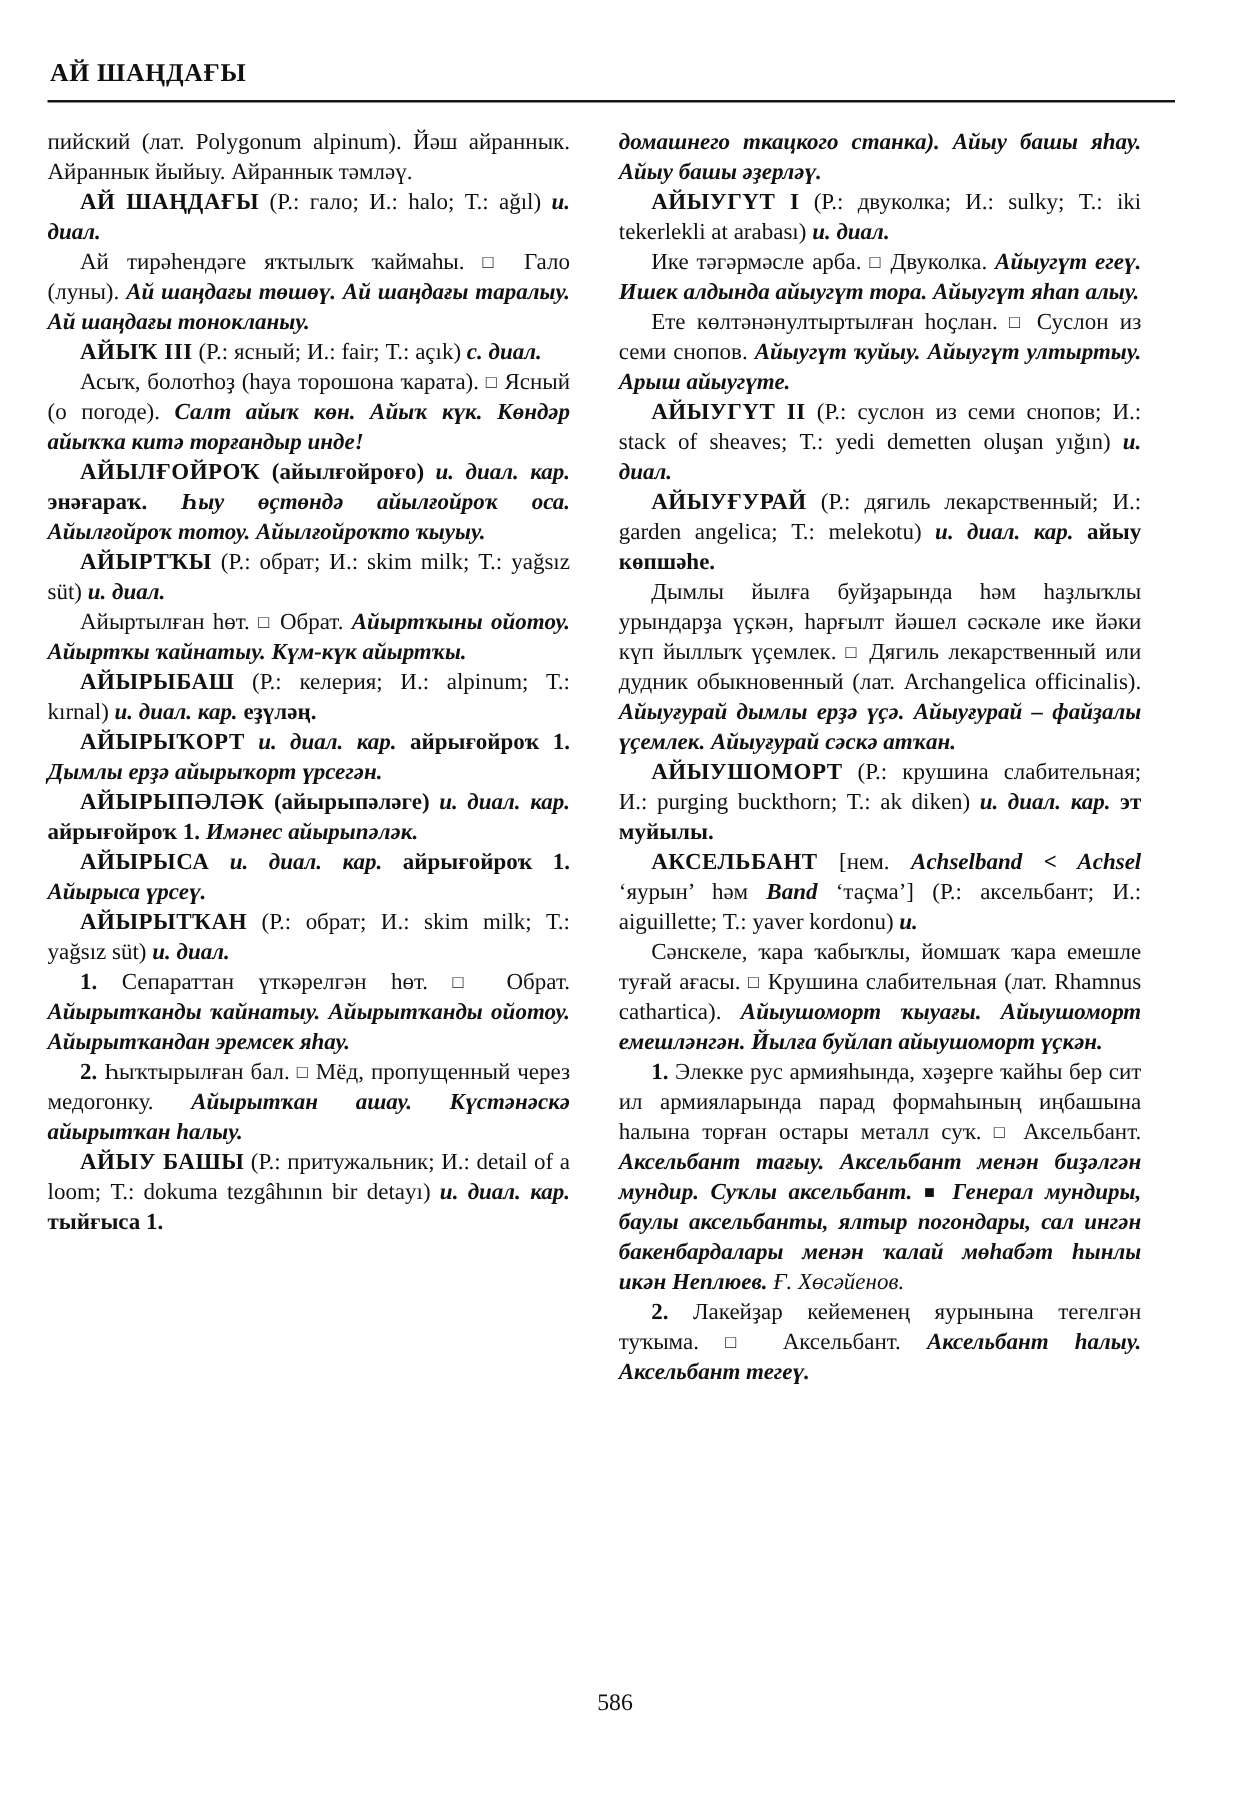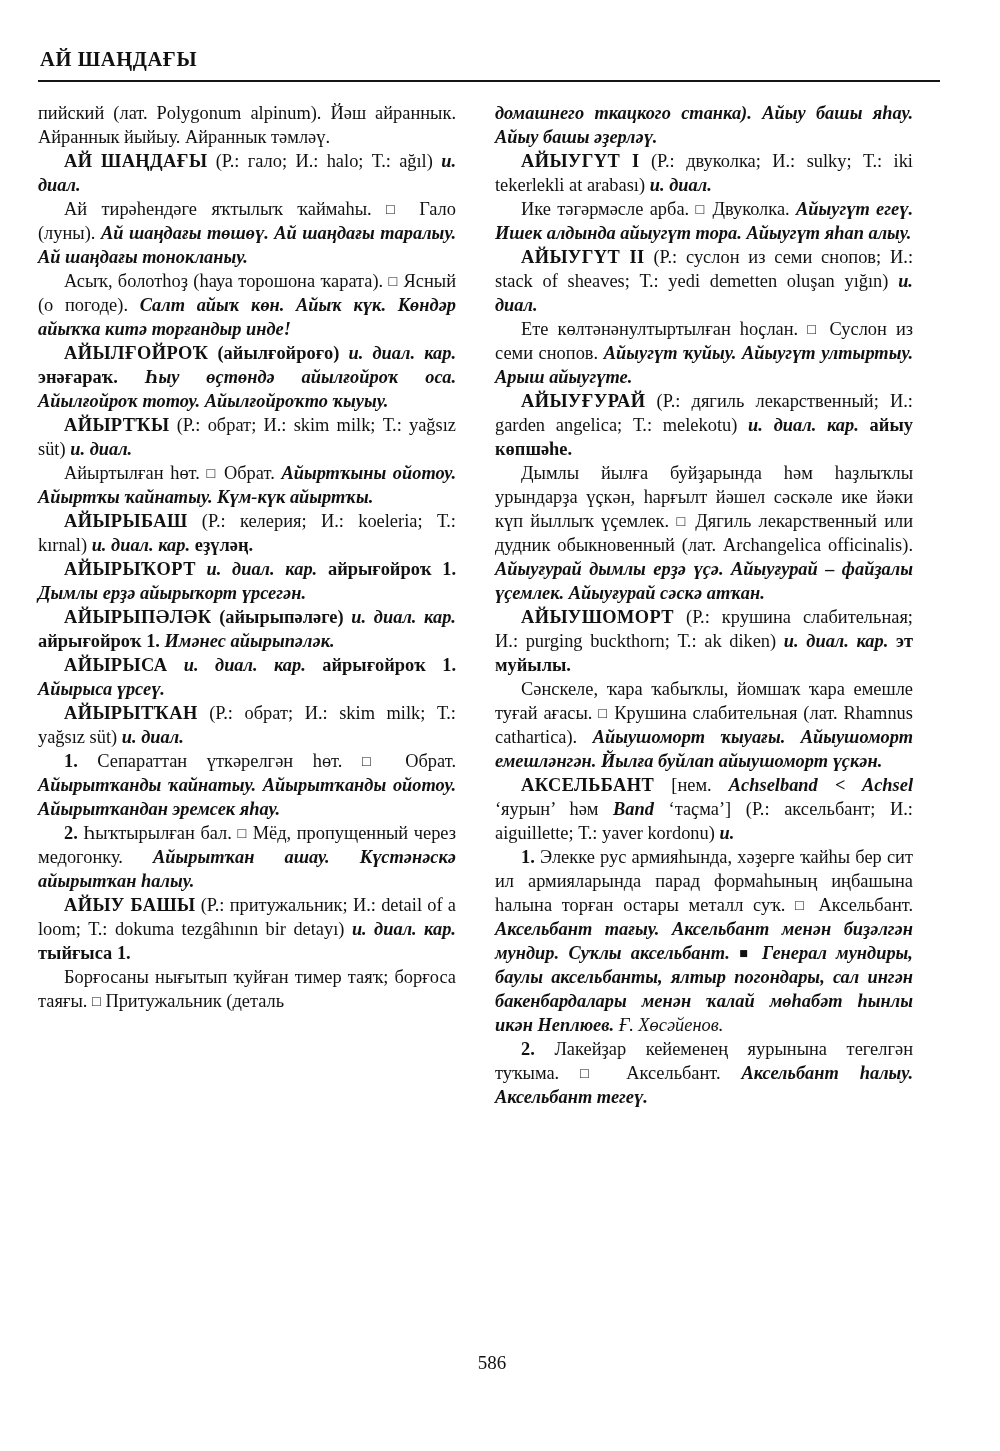--- a/index.html
+++ b/index.html
@@ -85,71 +85,71 @@
   <div class="columns">
 
     <div class="col">
 
       <p class="ent"><span>пийский (лат. Polygonum alpinum). Йәш айраннык. Айраннык йыйыу. Айраннык тәмләү.</span></p>
 
       <p class="ent ind"><b class="hw">АЙ ШАҢДАҒЫ</b> (<span>Р.:</span> <span>гало</span>; <span>И.:</span> <span>halo</span>; <span>Т.:</span> <span>ağıl</span>) <i>и. диал.</i></p>
 
       <p class="ent ind"><span>Ай тирәһендәге яҡтылыҡ ҡаймаһы.</span> <span class="sq"></span> <span>Гало (луны).</span> <i>Ай шаңдағы төшөү. Ай шаңдағы таралыу. Ай шаңдағы тонокланыу.</i></p>
 
+      <p class="ent ind"><b class="hw">АЙЫҠ III</b> (<span>Р.:</span> <span>ясный</span>; <span>И.:</span> <span>fair</span>; <span>Т.:</span> <span>açık</span>) <i>с. диал.</i></p>
 
       <p class="ent ind"><span>Асыҡ, болотһоҙ (һауа торошона ҡарата).</span> <span class="sq"></span> <span>Ясный (о погоде).</span> <i>Салт айыҡ көн. Айыҡ күк. Көндәр айыҡҡа китә торғандыр инде!</i></p>
 
       <p class="ent ind"><b class="hw">АЙЫЛҒОЙРОҠ</b> <b>(айылғойроғо)</b> <i>и. диал. кар.</i> <b>энәғараҡ.</b> <i>Һыу өҫтөндә айылғойроҡ оса. Айылғойроҡ тотоу. Айылғойроҡто ҡыуыу.</i></p>
 
       <p class="ent ind"><b class="hw">АЙЫРТҠЫ</b> (<span>Р.:</span> <span>обрат</span>; <span>И.:</span> <span>skim milk</span>; <span>Т.:</span> <span>yağsız süt</span>) <i>и. диал.</i></p>
 
       <p class="ent ind"><span>Айыртылған һөт.</span> <span class="sq"></span> <span>Обрат.</span> <i>Айыртҡыны ойотоу. Айыртҡы ҡайнатыу. Күм-күк айыртҡы.</i></p>
 
-      <p class="ent ind"><b class="hw">АЙЫРЫБАШ</b> (<span>Р.:</span> <span>келерия</span>; <span>И.:</span> <span>koeleria</span>; <span>Т.:</span> <span>kırnal</span>) <i>и. диал. кар.</i> <b>еҙүләң.</b></p>
+      <p class="ent ind"><b class="hw">АЙЫРЫБАШ</b> (<span>Р.:</span> <span>келерия</span>; <span>И.:</span> <span>alpinum</span>; <span>Т.:</span> <span>kırnal</span>) <i>и. диал. кар.</i> <b>еҙүләң.</b></p>
 
 
       <p class="ent ind"><b class="hw">АЙЫРЫҠОРТ</b> <i>и. диал. кар.</i> <b>айрығойроҡ 1.</b> <i>Дымлы ерҙә айырыҡорт үрсегән.</i></p>
 
       <p class="ent ind"><b class="hw">АЙЫРЫПӘЛӘК</b> <b>(айырыпәләге)</b> <i>и. диал. кар.</i> <b>айрығойроҡ 1.</b> <i>Имәнес айырыпәләк.</i></p>
 
       <p class="ent ind"><b class="hw">АЙЫРЫСА</b> <i>и. диал. кар.</i> <b>айрығойроҡ 1.</b> <i>Айырыса үрсеү.</i></p>
 
       <p class="ent ind"><b class="hw">АЙЫРЫТҠАН</b> (<span>Р.:</span> <span>обрат</span>; <span>И.:</span> <span>skim milk</span>; <span>Т.:</span> <span>yağsız süt</span>) <i>и. диал.</i></p>
 
       <p class="ent ind"><b class="num">1.</b> <span>Сепараттан үткәрелгән һөт.</span> <span class="sq"></span> <span>Обрат.</span> <i>Айырытҡанды ҡайнатыу. Айырытҡанды ойотоу. Айырытҡандан эремсек яһау.</i></p>
 
       <p class="ent ind"><b class="num">2.</b> <span>Һыҡтырылған бал.</span> <span class="sq"></span> <span>Мёд, пропущенный через медогонку.</span> <i>Айырытҡан ашау. Күстәнәскә айырытҡан һалыу.</i></p>
 
       <p class="ent ind"><b class="hw">АЙЫУ БАШЫ</b> (<span>Р.:</span> <span>притужальник</span>; <span>И.:</span> <span>detail of a loom</span>; <span>Т.:</span> <span>dokuma tezgâhının bir detayı</span>) <i>и. диал. кар.</i> <b>тыйғыса 1.</b></p>
 
-      <p class="ent ind"><span>Борғосаны нығытып ҡуйған тимер таяҡ; борғоса таяғы.</span> <span class="sq"></span> <span style="font-style:normal">Притужальник (деталь</span></p>
 
     </div>
 
     <div class="col">
 
       <p class="ent"><i>домашнего ткацкого станка). Айыу башы яһау. Айыу башы әҙерләү.</i></p>
 
       <p class="ent ind"><b class="hw">АЙЫУГҮТ I</b> (<span>Р.:</span> <span>двуколка</span>; <span>И.:</span> <span>sulky</span>; <span>Т.:</span> <span>iki tekerlekli at arabası</span>) <i>и. диал.</i></p>
 
       <p class="ent ind"><span>Ике тәгәрмәсле арба.</span> <span class="sq"></span> <span>Двуколка.</span> <i>Айыугүт егеү. Ишек алдында айыугүт тора. Айыугүт яһап алыу.</i></p>
 
+      <p class="ent ind"><span>Ете көлтәнәнултыртылған һоҫлан.</span> <span class="sq"></span> <span>Суслон из семи снопов.</span> <i>Айыугүт ҡуйыу. Айыугүт ултыртыу. Арыш айыугүте.</i></p>
+
       <p class="ent ind"><b class="hw">АЙЫУГҮТ II</b> (<span>Р.:</span> <span>суслон из семи снопов</span>; <span>И.:</span> <span>stack of sheaves</span>; <span>Т.:</span> <span>yedi demetten oluşan yığın</span>) <i>и. диал.</i></p>
-
-      <p class="ent ind"><span>Ете көлтәнәнултыртылған һоҫлан.</span> <span class="sq"></span> <span>Суслон из семи снопов.</span> <i>Айыугүт ҡуйыу. Айыугүт ултыртыу. Арыш айыугүте.</i></p>
 
       <p class="ent ind"><b class="hw">АЙЫУҒУРАЙ</b> (<span>Р.:</span> <span>дягиль лекарственный</span>; <span>И.:</span> <span>garden angelica</span>; <span>Т.:</span> <span>melekotu</span>) <i>и. диал. кар.</i> <b>айыу көпшәһе.</b></p>
 
       <p class="ent ind"><span>Дымлы йылға буйҙарында һәм һаҙлыҡлы урындарҙа үҫкән, һарғылт йәшел сәскәле ике йәки күп йыллыҡ үҫемлек.</span> <span class="sq"></span> <span>Дягиль лекарственный или дудник обыкновенный (лат. Archangelica officinalis).</span> <i>Айыуғурай дымлы ерҙә үҫә. Айыуғурай – файҙалы үҫемлек. Айыуғурай сәскә атҡан.</i></p>
 
       <p class="ent ind"><b class="hw">АЙЫУШОМОРТ</b> (<span>Р.:</span> <span>крушина слабительная</span>; <span>И.:</span> <span>purging buckthorn</span>; <span>Т.:</span> <span>ak diken</span>) <i>и. диал. кар.</i> <b>эт муйылы.</b></p>
 
+      <p class="ent ind"><b class="hw">АКСЕЛЬБАНТ</b> <span>[нем.</span> <i>Achselband &lt; Achsel</i> <span>‘яурын’</span> <span>һәм</span> <i>Band</i> <span>‘таҫма’]</span> (<span>Р.:</span> <span>аксельбант</span>; <span>И.:</span> <span>aiguillette</span>; <span>Т.:</span> <span>yaver kordonu</span>) <i>и.</i></p>
+
       <p class="ent ind"><span>Сәнскеле, ҡара ҡабыҡлы, йомшаҡ ҡара емешле туғай ағасы.</span> <span class="sq"></span> <span>Крушина слабительная (лат. Rhamnus cathartica).</span> <i>Айыушоморт ҡыуағы. Айыушоморт емешләнгән. Йылға буйлап айыушоморт үҫкән.</i></p>
-
-      <p class="ent ind"><b class="hw">АКСЕЛЬБАНТ</b> <span>[нем.</span> <i>Achselband &lt; Achsel</i> <span>‘яурын’</span> <span>һәм</span> <i>Band</i> <span>‘таҫма’]</span> (<span>Р.:</span> <span>аксельбант</span>; <span>И.:</span> <span>aiguillette</span>; <span>Т.:</span> <span>yaver kordonu</span>) <i>и.</i></p>
 
       <p class="ent ind"><b class="num">1.</b> <span>Элекке рус армияһында, хәҙерге ҡайһы бер сит ил армияларында парад формаһының иңбашына һалына торған остары металл суҡ.</span> <span class="sq"></span> <span>Аксельбант.</span> <i>Аксельбант тағыу. Аксельбант менән биҙәлгән мундир. Суҡлы аксельбант.</i> <span class="sqf"></span> <i>Генерал мундиры, баулы аксельбанты, ялтыр погондары, сал ингән бакенбардалары менән ҡалай мөһабәт һынлы икән Неплюев.</i> <span style="font-style:italic">Ғ. Хөсәйенов.</span></p>
 
       <p class="ent ind"><b class="num">2.</b> <span>Лакейҙар кейеменең яурынына тегелгән туҡыма.</span> <span class="sq"></span> <span>Аксельбант.</span> <i>Аксельбант һалыу. Аксельбант тегеү.</i></p>
 
     </div>
   </div>
 
   <div class="pgnum">586</div>
 </div>

